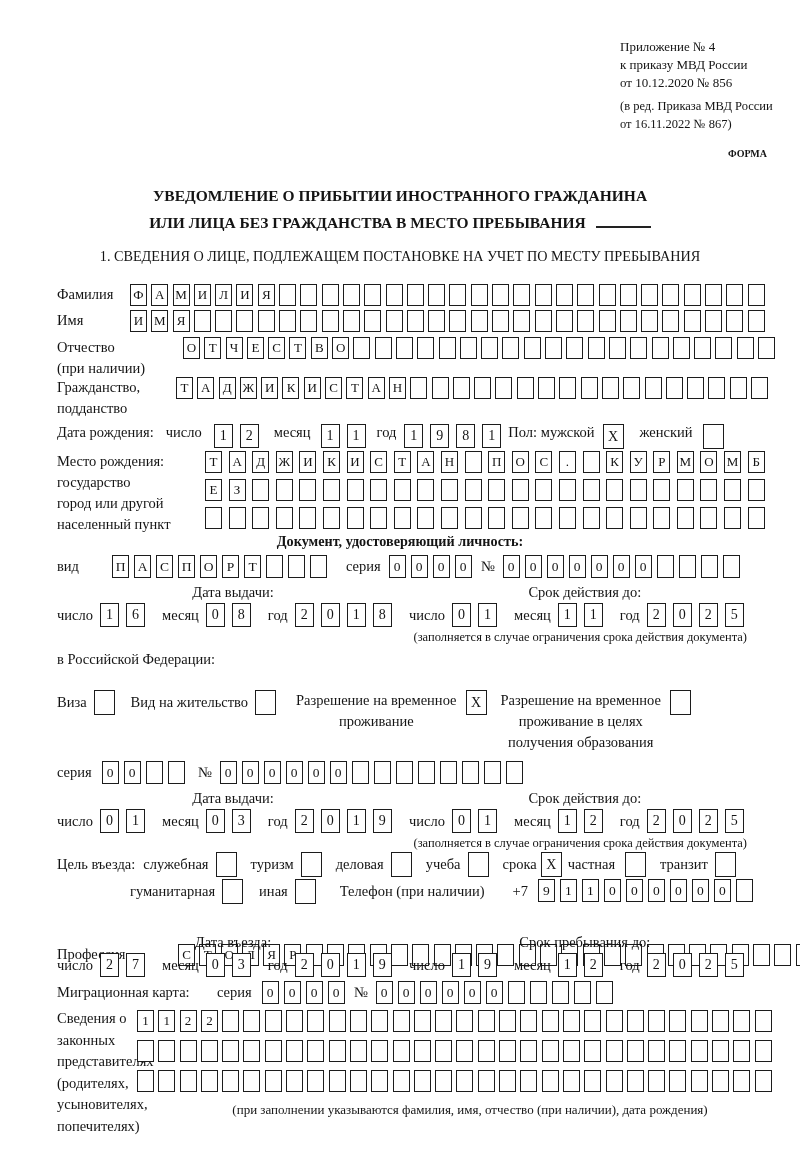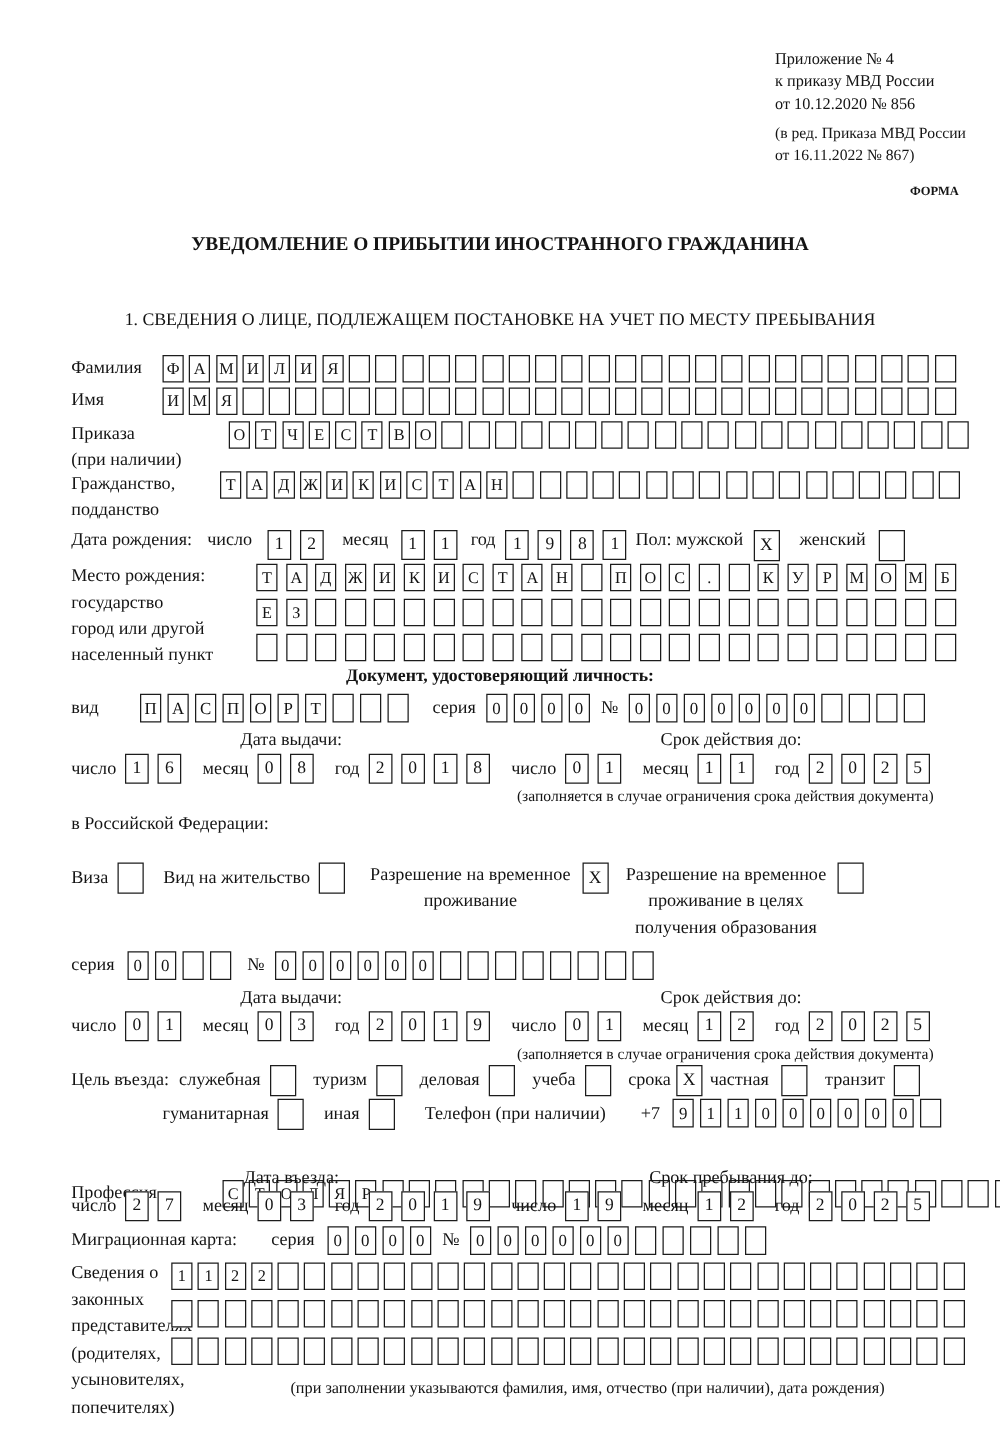--- a/index.html
+++ b/index.html
@@ -46,20 +46,21 @@
   <div>от 10.12.2020 № 856</div>
 </div>
 <div class="abs header-block" style="left:620px;top:97px;font-size:12.5px;">
   <div>(в ред. Приказа МВД России</div>
   <div>от 16.11.2022 № 867)</div>
 </div>
 <div class="abs b" style="left:auto;right:33px;top:148px;font-size:10px;">ФОРМА</div>
 
 <div class="abs title" style="top:182px;">
   <div>УВЕДОМЛЕНИЕ О ПРИБЫТИИ ИНОСТРАННОГО ГРАЖДАНИНА</div>
+  <div><span>ИЛИ ЛИЦА БЕЗ ГРАЖДАНСТВА В МЕСТО ПРЕБЫВАНИЯ</span><span class="blankline"></span></div>
 </div>
 
 <div class="abs sec-heading" style="top:248px;">1. СВЕДЕНИЯ О ЛИЦЕ, ПОДЛЕЖАЩЕМ ПОСТАНОВКЕ НА УЧЕТ ПО МЕСТУ ПРЕБЫВАНИЯ</div>
 
 <div class="abs row" style="top:284px;">
   <div class="lblcol" style="width:73px;">Фамилия</div>
   <div class="cells">
       <span class="cell">Ф</span>
       <span class="cell">А</span>
       <span class="cell">М</span>
@@ -124,21 +125,21 @@
       <span class="cell"></span>
       <span class="cell"></span>
       <span class="cell"></span>
       <span class="cell"></span>
       <span class="cell"></span>
     </div>
 </div>
 
 <div class="abs row" style="top:337px;">
   <div class="lblcol" style="width:126px;">
-    <div>Приказа</div>
+    <div>Отчество</div>
     <div>(при наличии)</div>
   </div>
   <div class="cells">
       <span class="cell">О</span>
       <span class="cell">Т</span>
       <span class="cell">Ч</span>
       <span class="cell">Е</span>
       <span class="cell">С</span>
       <span class="cell">Т</span>
       <span class="cell">В</span>

